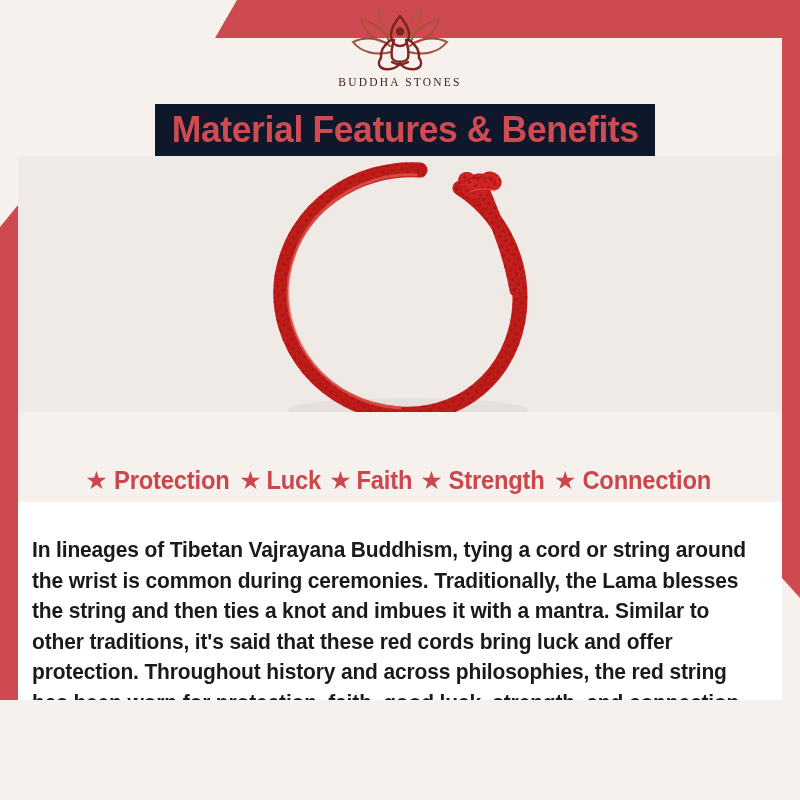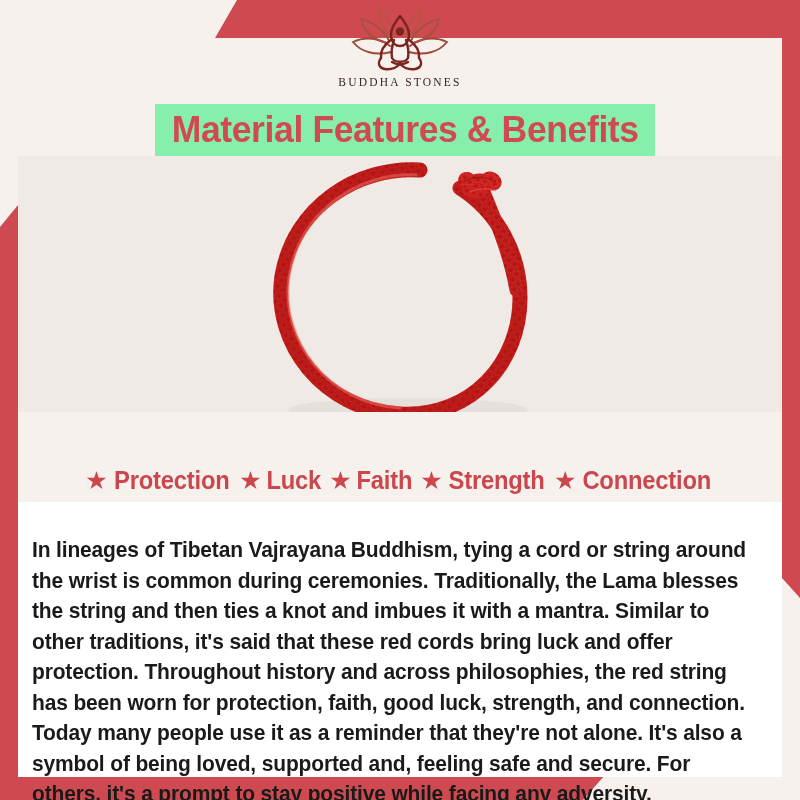--- a/index.html
+++ b/index.html
@@ -10,21 +10,21 @@
     width: 800px;
     height: 800px;
     overflow: hidden;
     font-family: "Liberation Sans", sans-serif;
     background: #F6F1EC;
   }
 
   #infographic {
     position: relative;
     width: 800px;
-    height: 800px;
+    height: 700px;
     background: #F6F1EC;
     overflow: hidden;
   }
 
   
   .deco {
     position: absolute;
     background: #CE4A50;
   }
 
@@ -98,21 +98,21 @@
     white-space: nowrap;
   }
 
   
   #title-band {
     position: absolute;
     top: 104px;
     left: 155px;
     width: 500px;
     height: 52px;
-    background: #86efac;
+    background: #0f172a;
     display: flex;
     align-items: center;
     justify-content: center;
   }
   #title-text {
     font-family: "Liberation Sans Narrow", "Liberation Sans", sans-serif;
     font-size: 37px;
     font-weight: bold;
     color: #D04B51;
     letter-spacing: -0.4px;

